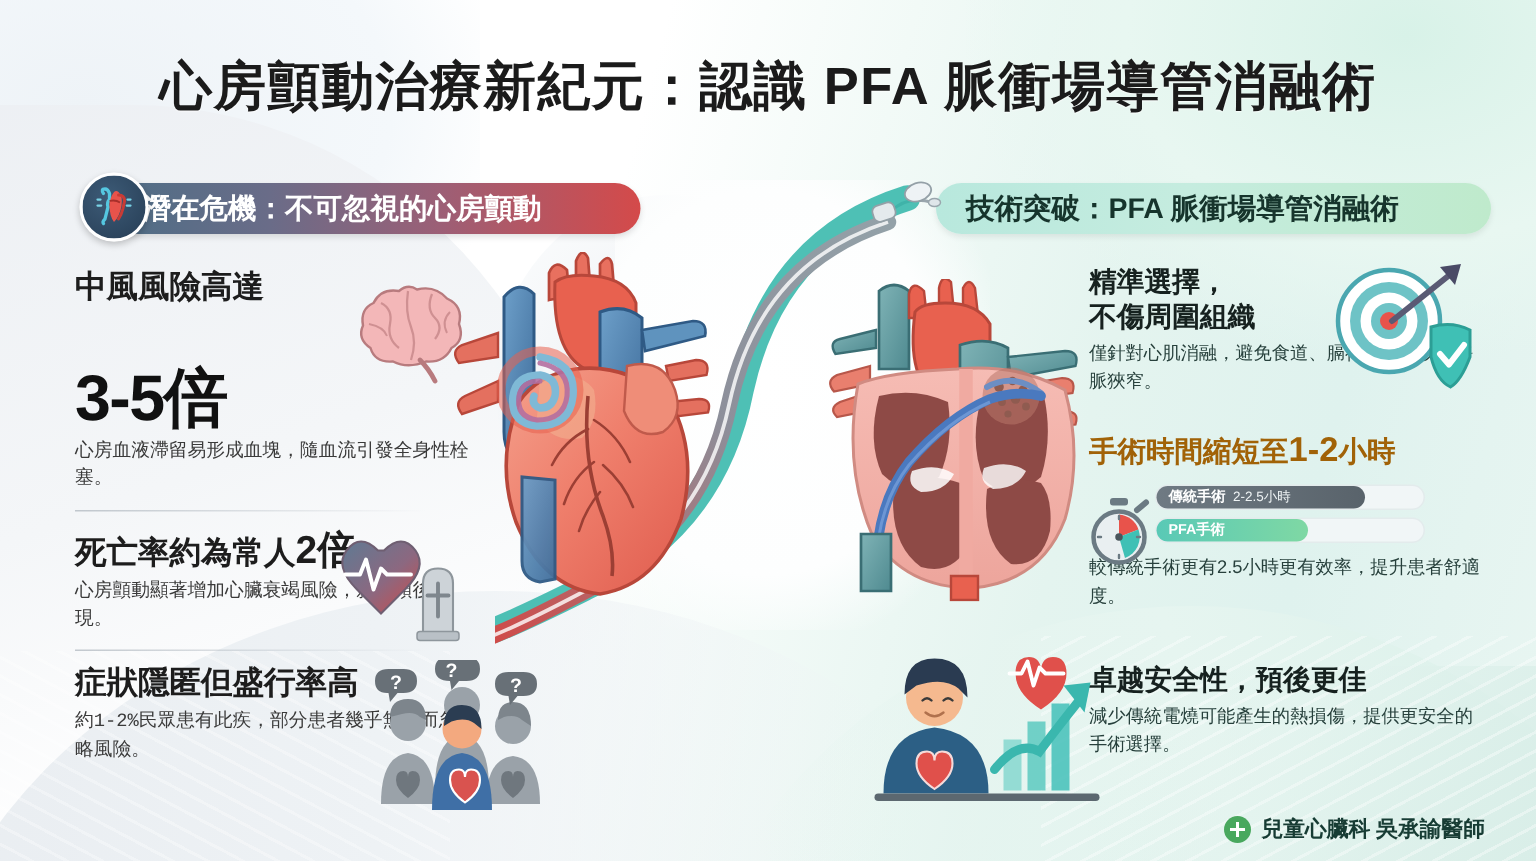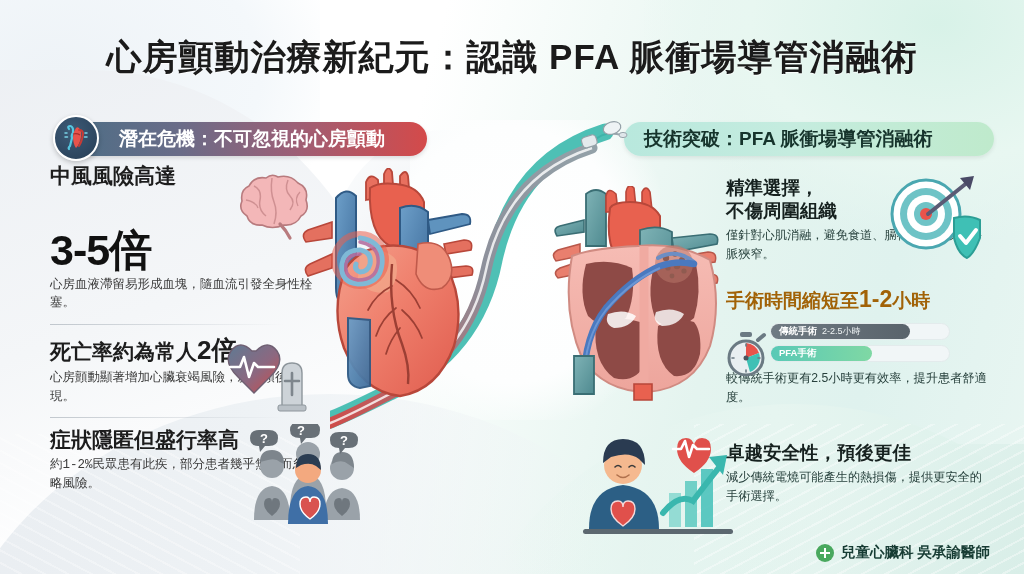--- a/index.html
+++ b/index.html
@@ -46,38 +46,38 @@
   }
 
   
   .banner {
     position:absolute; display:flex; align-items:center;
     color:#fff; font-weight:bold; border-radius:22px;
   }
   .banner-left {
     left:75px; top:122px; width:352px; height:34px;
     background:linear-gradient(90deg,#4e6e86 0%,#6a6c88 30%,#9c5f76 62%,#d44a4a 100%);
-    padding-left:44px; font-size:19px;
+    padding-left:20px; font-size:19px;
     box-shadow:0 2px 4px rgba(0,0,0,.12);
   }
   .banner-right {
     left:624px; top:122px; width:370px; height:34px;
     background:linear-gradient(90deg,#b8e8dd 0%,#c5ecdf 45%,#bfeacc 100%);
     color:#16342c; padding-left:20px; font-size:19px;
     box-shadow:0 2px 4px rgba(0,0,0,.08);
   }
   .banner-heart-badge {
     position:absolute; left:53px; top:115px; width:46px; height:46px; border-radius:50%;
     background:radial-gradient(circle at 40% 35%,#3d5b77 0%,#2d465f 70%,#24394f 100%);
     border:2px solid #ffffff; box-shadow:0 2px 5px rgba(0,0,0,.22);
     display:flex; align-items:center; justify-content:center;
   }
 
   
-  .col-left { position:absolute; left:50px; top:164px; width:265px; }
+  .col-left { position:absolute; left:50px; top:180px; width:265px; }
   .blk { position:relative; }
   .blk-head { font-size:21px; font-weight:bold; color:#1d1d1d; line-height:1.18; }
   .big-num { font-size:43px; font-weight:bold; color:#111; line-height:1.02; letter-spacing:-1px;margin-top:40px; }
   .blk-head .inline-num { font-size:26px; }
   .blk-desc { font-size:12.5px; color:#3a3a3a; line-height:1.5; margin-top:3px;font-family:Liberation Mono, monospace; }
   .divider { height:1px; background:linear-gradient(90deg,rgba(150,160,170,.55),rgba(150,160,170,0)); margin:11px 0 10px; width:235px; }
 
   
   .col-right { position:absolute; left:726px; top:176px; width:266px; }
   .r-head { font-size:18.5px; font-weight:bold; color:#16211f; line-height:1.25; }

